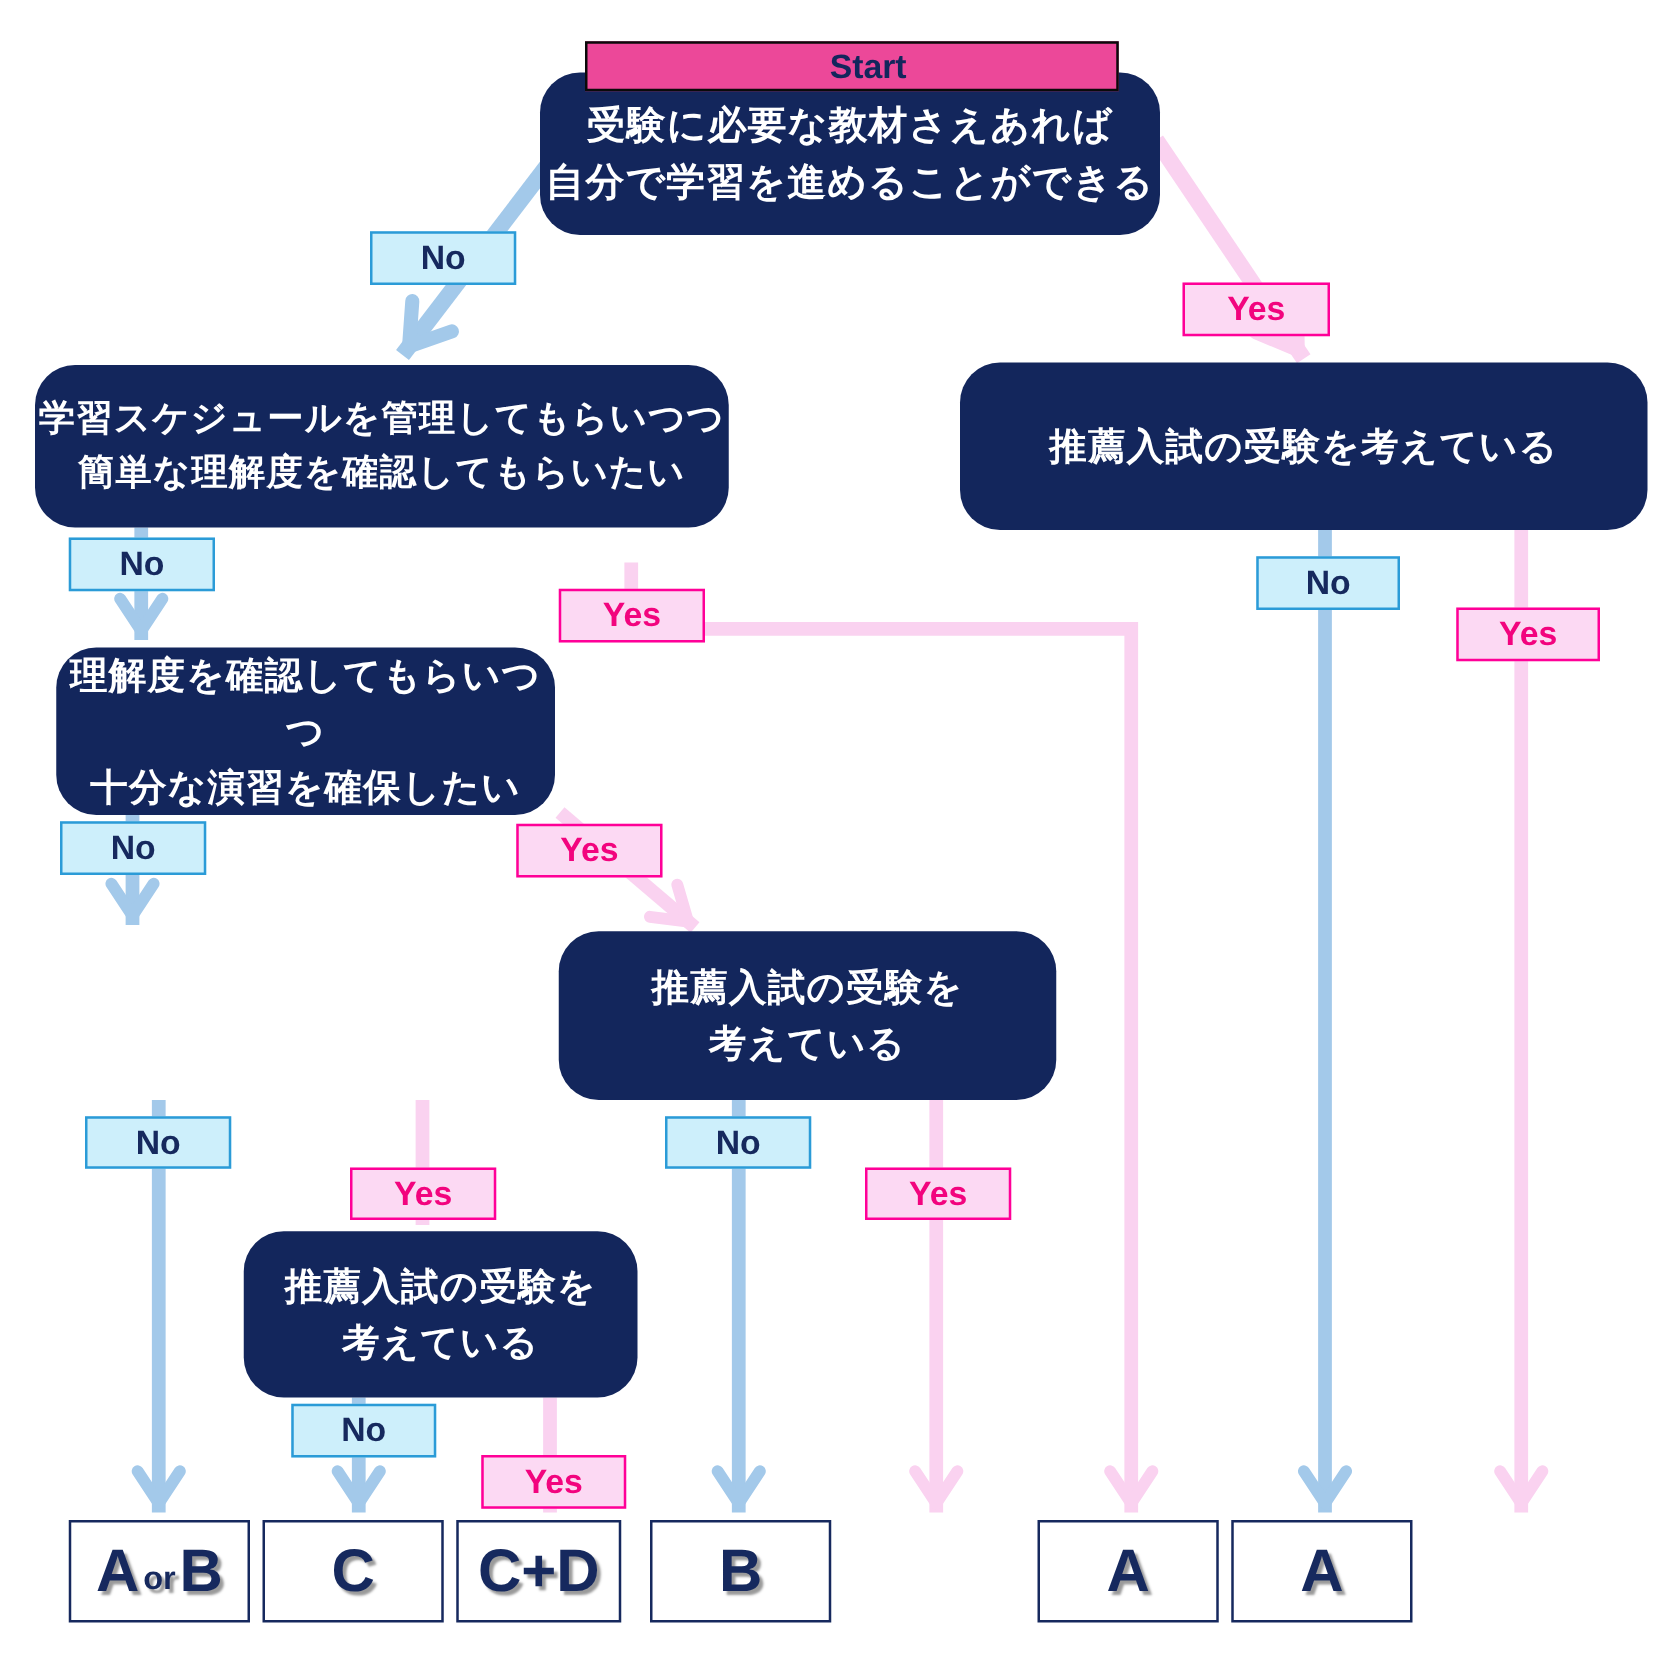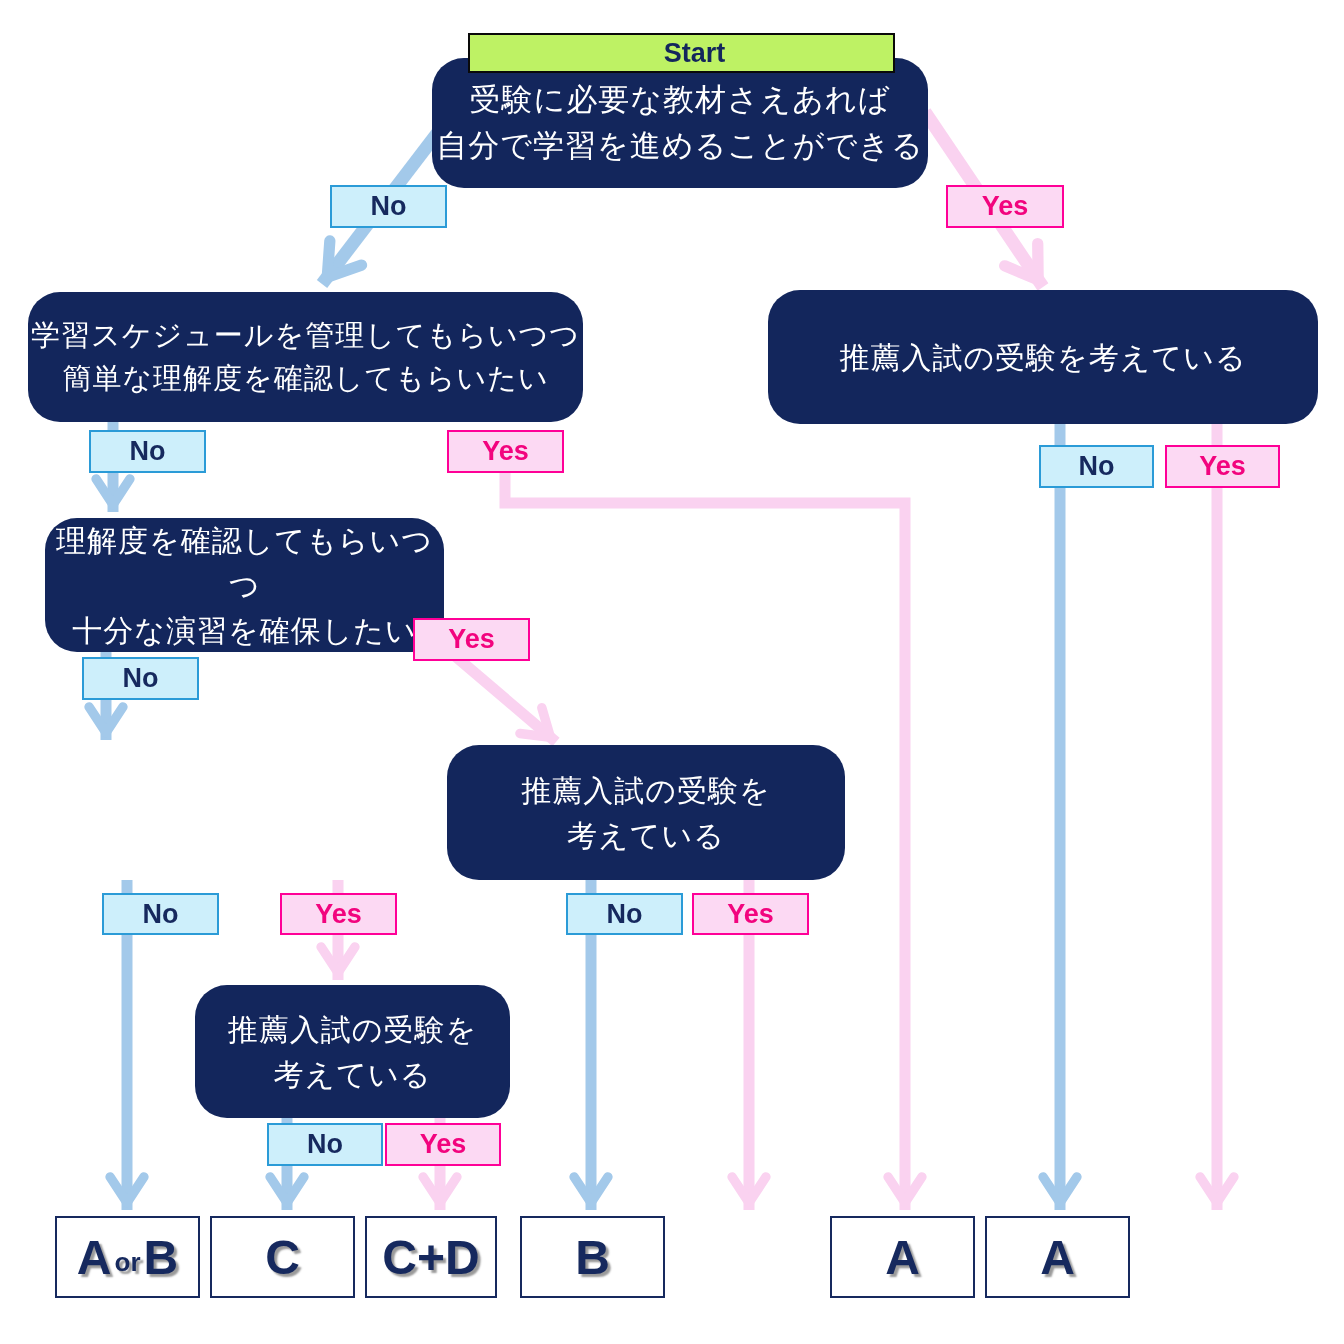--- a/index.html
+++ b/index.html
@@ -14,35 +14,35 @@
   body{font-family:"Liberation Sans","DejaVu Sans",sans-serif;}
   .stage{position:relative;width:1344px;height:1344px;background:#FFFFFF;overflow:hidden;}
   .arrows{position:absolute;left:0;top:0;width:1344px;height:1344px;}
   .ab{stroke:var(--arrow-blue);fill:none;stroke-width:11;}
   .ap{stroke:var(--arrow-pink);fill:none;stroke-width:11;}
   .w13{stroke-width:13;}
   .abs{position:absolute;}
   .node{
     background:var(--navy);border-radius:32px;color:var(--node-text);
     display:flex;align-items:center;justify-content:center;text-align:center;
-    font-weight:normal;
+    font-weight:bold;
   }
   .node-text{white-space:pre-line;line-height:1.5;letter-spacing:1px;}
   .fs31{font-size:31px;} .fs30{font-size:30px;} .fs29{font-size:29px;}
   .start-badge{
-    background:#bef264;border:2px solid #0a0a0a;color:var(--navy);
+    background:#ec4899;border:2px solid #0a0a0a;color:var(--navy);
     display:flex;align-items:center;justify-content:center;
     font-weight:bold;font-size:27px;z-index:3;padding-left:26px;
   }
   .lbl{
     display:flex;align-items:center;justify-content:center;
     font-weight:bold;font-size:27px;z-index:2;
   }
-  .lbl-no{background:var(--blue-fill);border:2.5px solid var(--blue-border);color:var(--blue-text);margin-left:34px;}
-  .lbl-yes{background:var(--pink-fill);border:2.5px solid var(--pink-border);color:var(--pink-text);}
+  .lbl-no{background:var(--blue-fill);border:2.5px solid var(--blue-border);color:var(--blue-text);}
+  .lbl-yes{background:var(--pink-fill);border:2.5px solid var(--pink-border);color:var(--pink-text);margin-top:41px;}
   .result{
     background:#FFFFFF;border:2px solid var(--result-border);color:var(--result-text);
     display:flex;align-items:center;justify-content:center;
     font-weight:bold;font-size:48px;z-index:2;
     text-shadow:3px 3px 2px #9a9a9a;
   }
   .result .or{font-size:26px;padding:10px 3px 0 3px;align-self:center;}
   .z2{z-index:2;}
 </style>
 </head>

